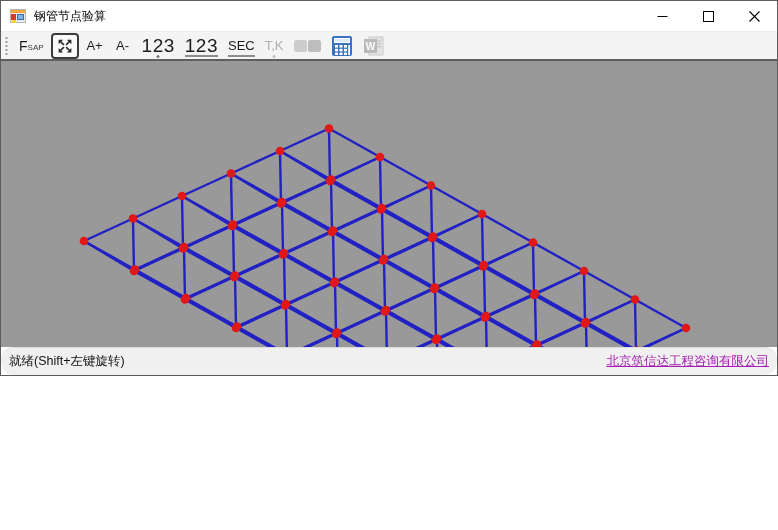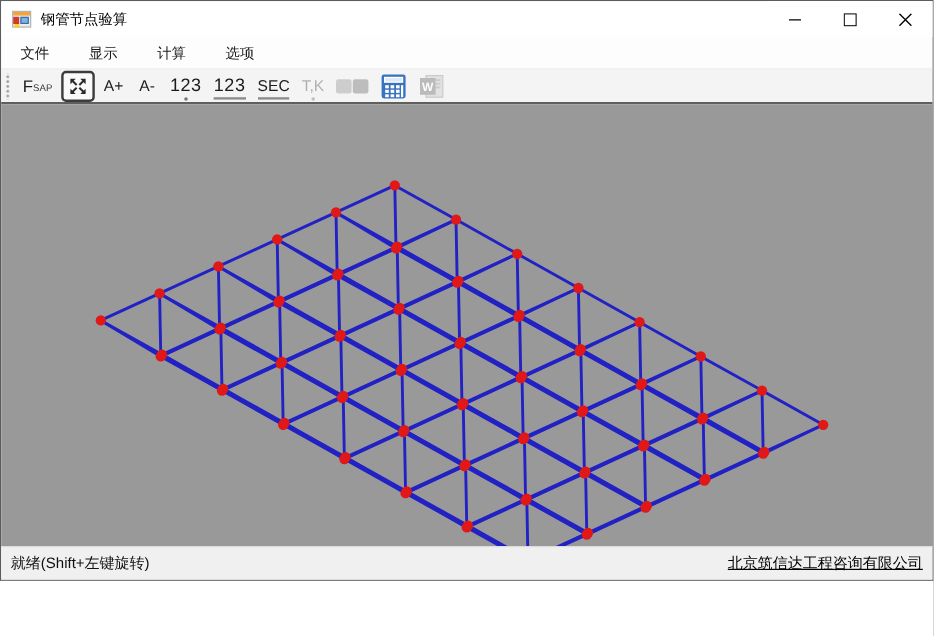--- a/index.html
+++ b/index.html
@@ -1,18 +1,18 @@
 <!DOCTYPE html>
 <html><head>
 <meta charset="utf-8">
 <style>
   * { margin:0; padding:0; box-sizing:border-box; }
   html,body { width:778px; height:530px; }
   body { font-family:"Liberation Sans","DejaVu Sans",sans-serif; background:#fff; overflow:hidden; }
-  .window { width:778px; height:484px; display:flex; flex-direction:column; border:1px solid #5c5c5c; }
+  .window { width:778px; height:376px; display:flex; flex-direction:column; border:1px solid #5c5c5c; }
 
   
   .titlebar { height:30px; background:#ffffff; display:flex; align-items:center; flex:0 0 auto; }
   .app-icon { width:16px; height:14px; margin:0 8px 0 9px; position:relative; background:#ececec; border:1px solid #b5b5b5; }
   .app-icon .bar { position:absolute; left:0; top:0; right:0; height:3px; background:#f2a63a; }
   .app-icon .sq-red { position:absolute; left:0px; top:4px; width:5px; height:6px; background:#d23a2e; }
   .app-icon .sq-blue { position:absolute; left:6px; top:4px; width:7px; height:6px; background:#7fb2e5; border:1px solid #3a6ea5; }
   .app-icon .sq-yellow { position:absolute; left:1px; top:10px; width:4px; height:3px; background:#f5d327; }
   .title-text { font-size:12px; color:#000; }
   .win-controls { margin-left:auto; display:flex; height:30px; }
@@ -27,42 +27,42 @@
   .toolbar { height:30px; background:#f4f4f4; display:flex; align-items:center; padding-left:3px; flex:0 0 auto;
              border-bottom:2px solid #5f5f5f; border-top:1px solid #ededed; }
   .grip { width:5px; height:22px; margin-right:5px;
           background-image:radial-gradient(circle, #9a9a9a 1px, transparent 1.2px);
           background-size:4px 4px; background-position:center; }
   .tbtn { height:26px; min-width:24px; display:flex; align-items:center; justify-content:center;
           margin:0 2px; padding:0 3px; font-size:13px; color:#1c1c1c; position:relative; }
   .tbtn.checked { border:2px solid #3c3c3c; border-radius:4px; background:#fafafa; }
   .fsap { font-size:14px; }
   .fsap .sub { font-size:8px; color:#3a3a3a; margin-top:4px; letter-spacing:0; }
-  .num { font-size:15px; letter-spacing:0.5px; }
+  .num { font-size:19px; letter-spacing:0.5px; }
   .dot-under::after { content:""; position:absolute; left:50%; bottom:1px; width:3px; height:3px;
                       border-radius:50%; background:#777; transform:translateX(-50%); }
   .line-under::after { content:""; position:absolute; left:3px; right:3px; bottom:2px; height:2px; background:#8d8d8d; }
   .disabled { color:#b0b0b0;text-align:center; }
   .disabled.dot-under::after { background:#c0c0c0; }
   .icon-grayrect { display:flex; gap:1px; }
   .icon-grayrect i { display:block; width:13px; height:12px; border-radius:2px; }
   .icon-grayrect i:first-child { background:#cdcdcd; }
   .icon-grayrect i:last-child { background:#bdbdbd; }
   .calc-svg, .word-wrap { display:block; }
   .word-wrap { opacity:0.75; }
 
   
   .canvas { flex:1 1 auto; background:#999999; position:relative; overflow:hidden; }
   .canvas svg { position:absolute; left:0; top:0; }
 
   
   .statusbar { height:28px; background:#f0f0f0; border-top:1px solid #dcdcdc; display:flex; align-items:center;
-               padding:0 8px; flex:0 0 auto; font-size:12.5px; color:#111; }
+               padding:0 8px; flex:0 0 auto; font-size:12.5px; color:#111;border-radius:13px; }
   .status-right { margin-left:auto; }
-  .company-link { color:#000000; text-decoration:underline; cursor:pointer; font-size:12.5px; }
+  .company-link { color:#a21caf; text-decoration:underline; cursor:pointer; font-size:12.5px; }
 </style>
 </head>
 <body>
 
 <div class="window">
 
   <div class="titlebar">
     <span class="app-icon">
       <span class="bar"></span>
         <span class="sq-red"></span>
@@ -82,26 +82,20 @@
           </svg>
       </span>
       <span class="win-btn">
         <svg width="11" height="11" viewBox="0 0 11 11">
             <path d="M0.5 0.5 L10.5 10.5 M10.5 0.5 L0.5 10.5" stroke="#000" stroke-width="1.1"></path>
           </svg>
       </span>
     </span>
   </div>
 
-  <div class="menubar">
-    <span class="menu-item">文件</span>
-    <span class="menu-item">显示</span>
-    <span class="menu-item">计算</span>
-    <span class="menu-item">选项</span>
-  </div>
 
   <div class="toolbar">
     <span class="grip"></span>
 
     <span class="tbtn fsap">
       <span>F</span>
         <span class="sub">SAP</span>
     </span>
 
     <span class="tbtn checked">

